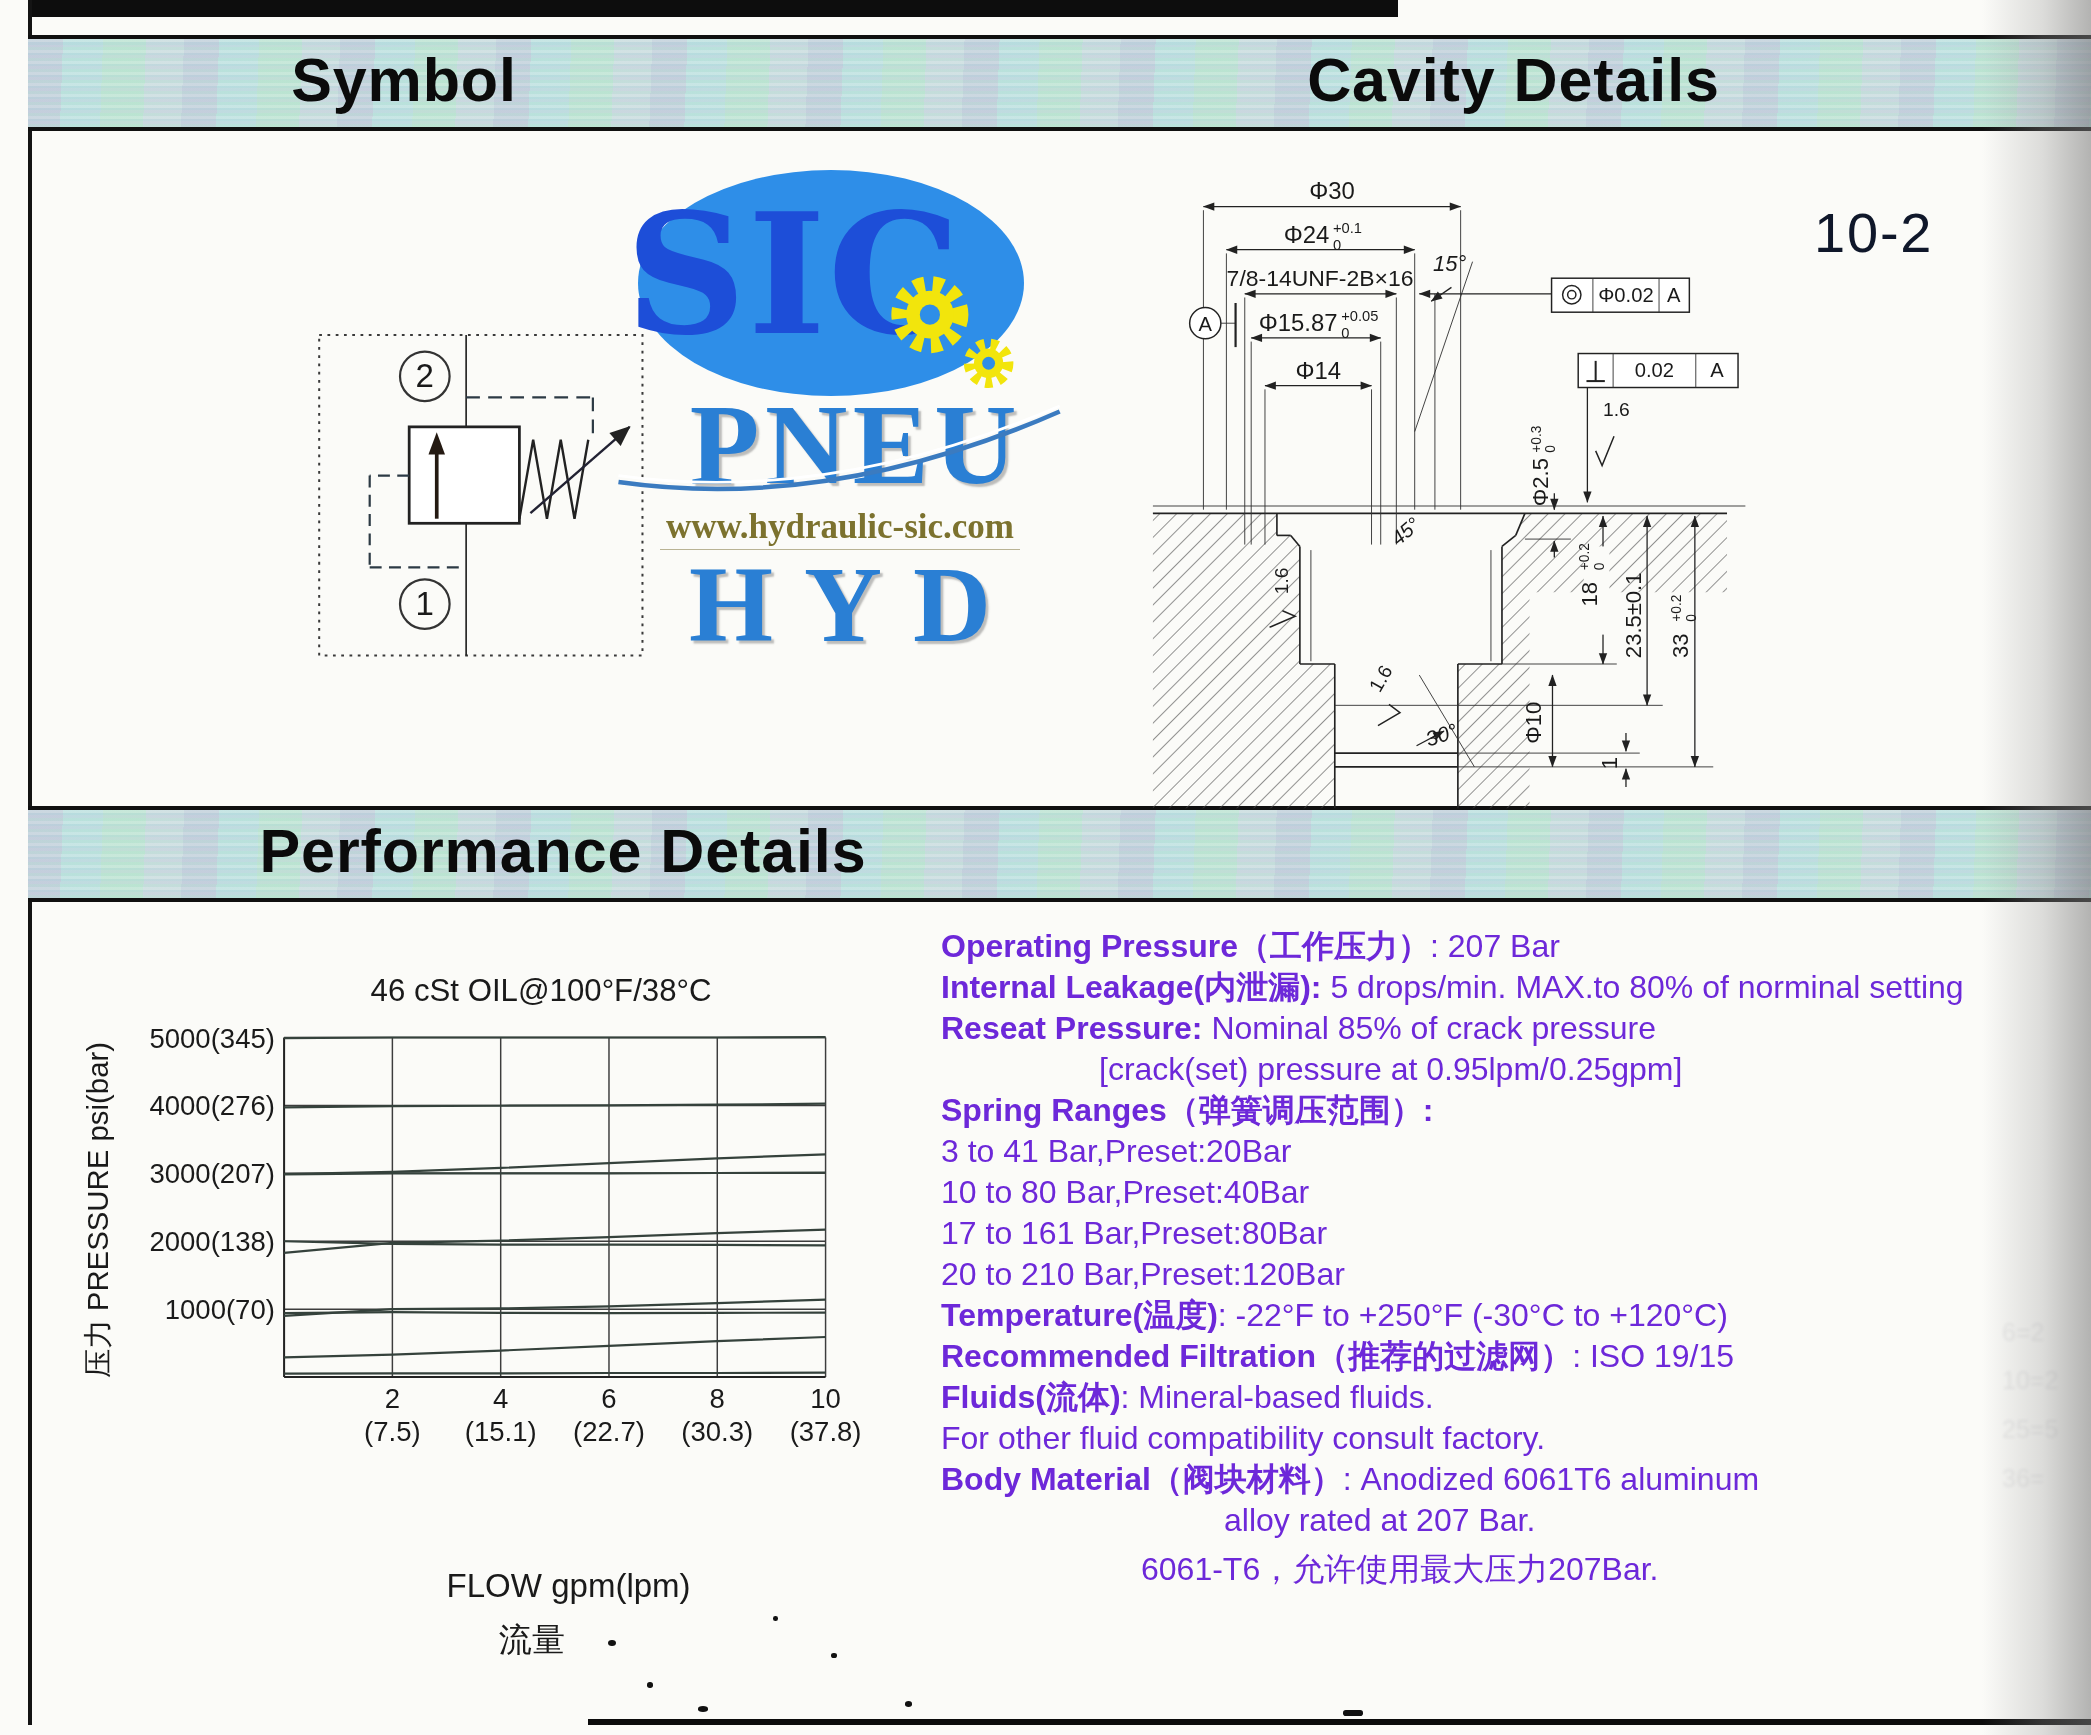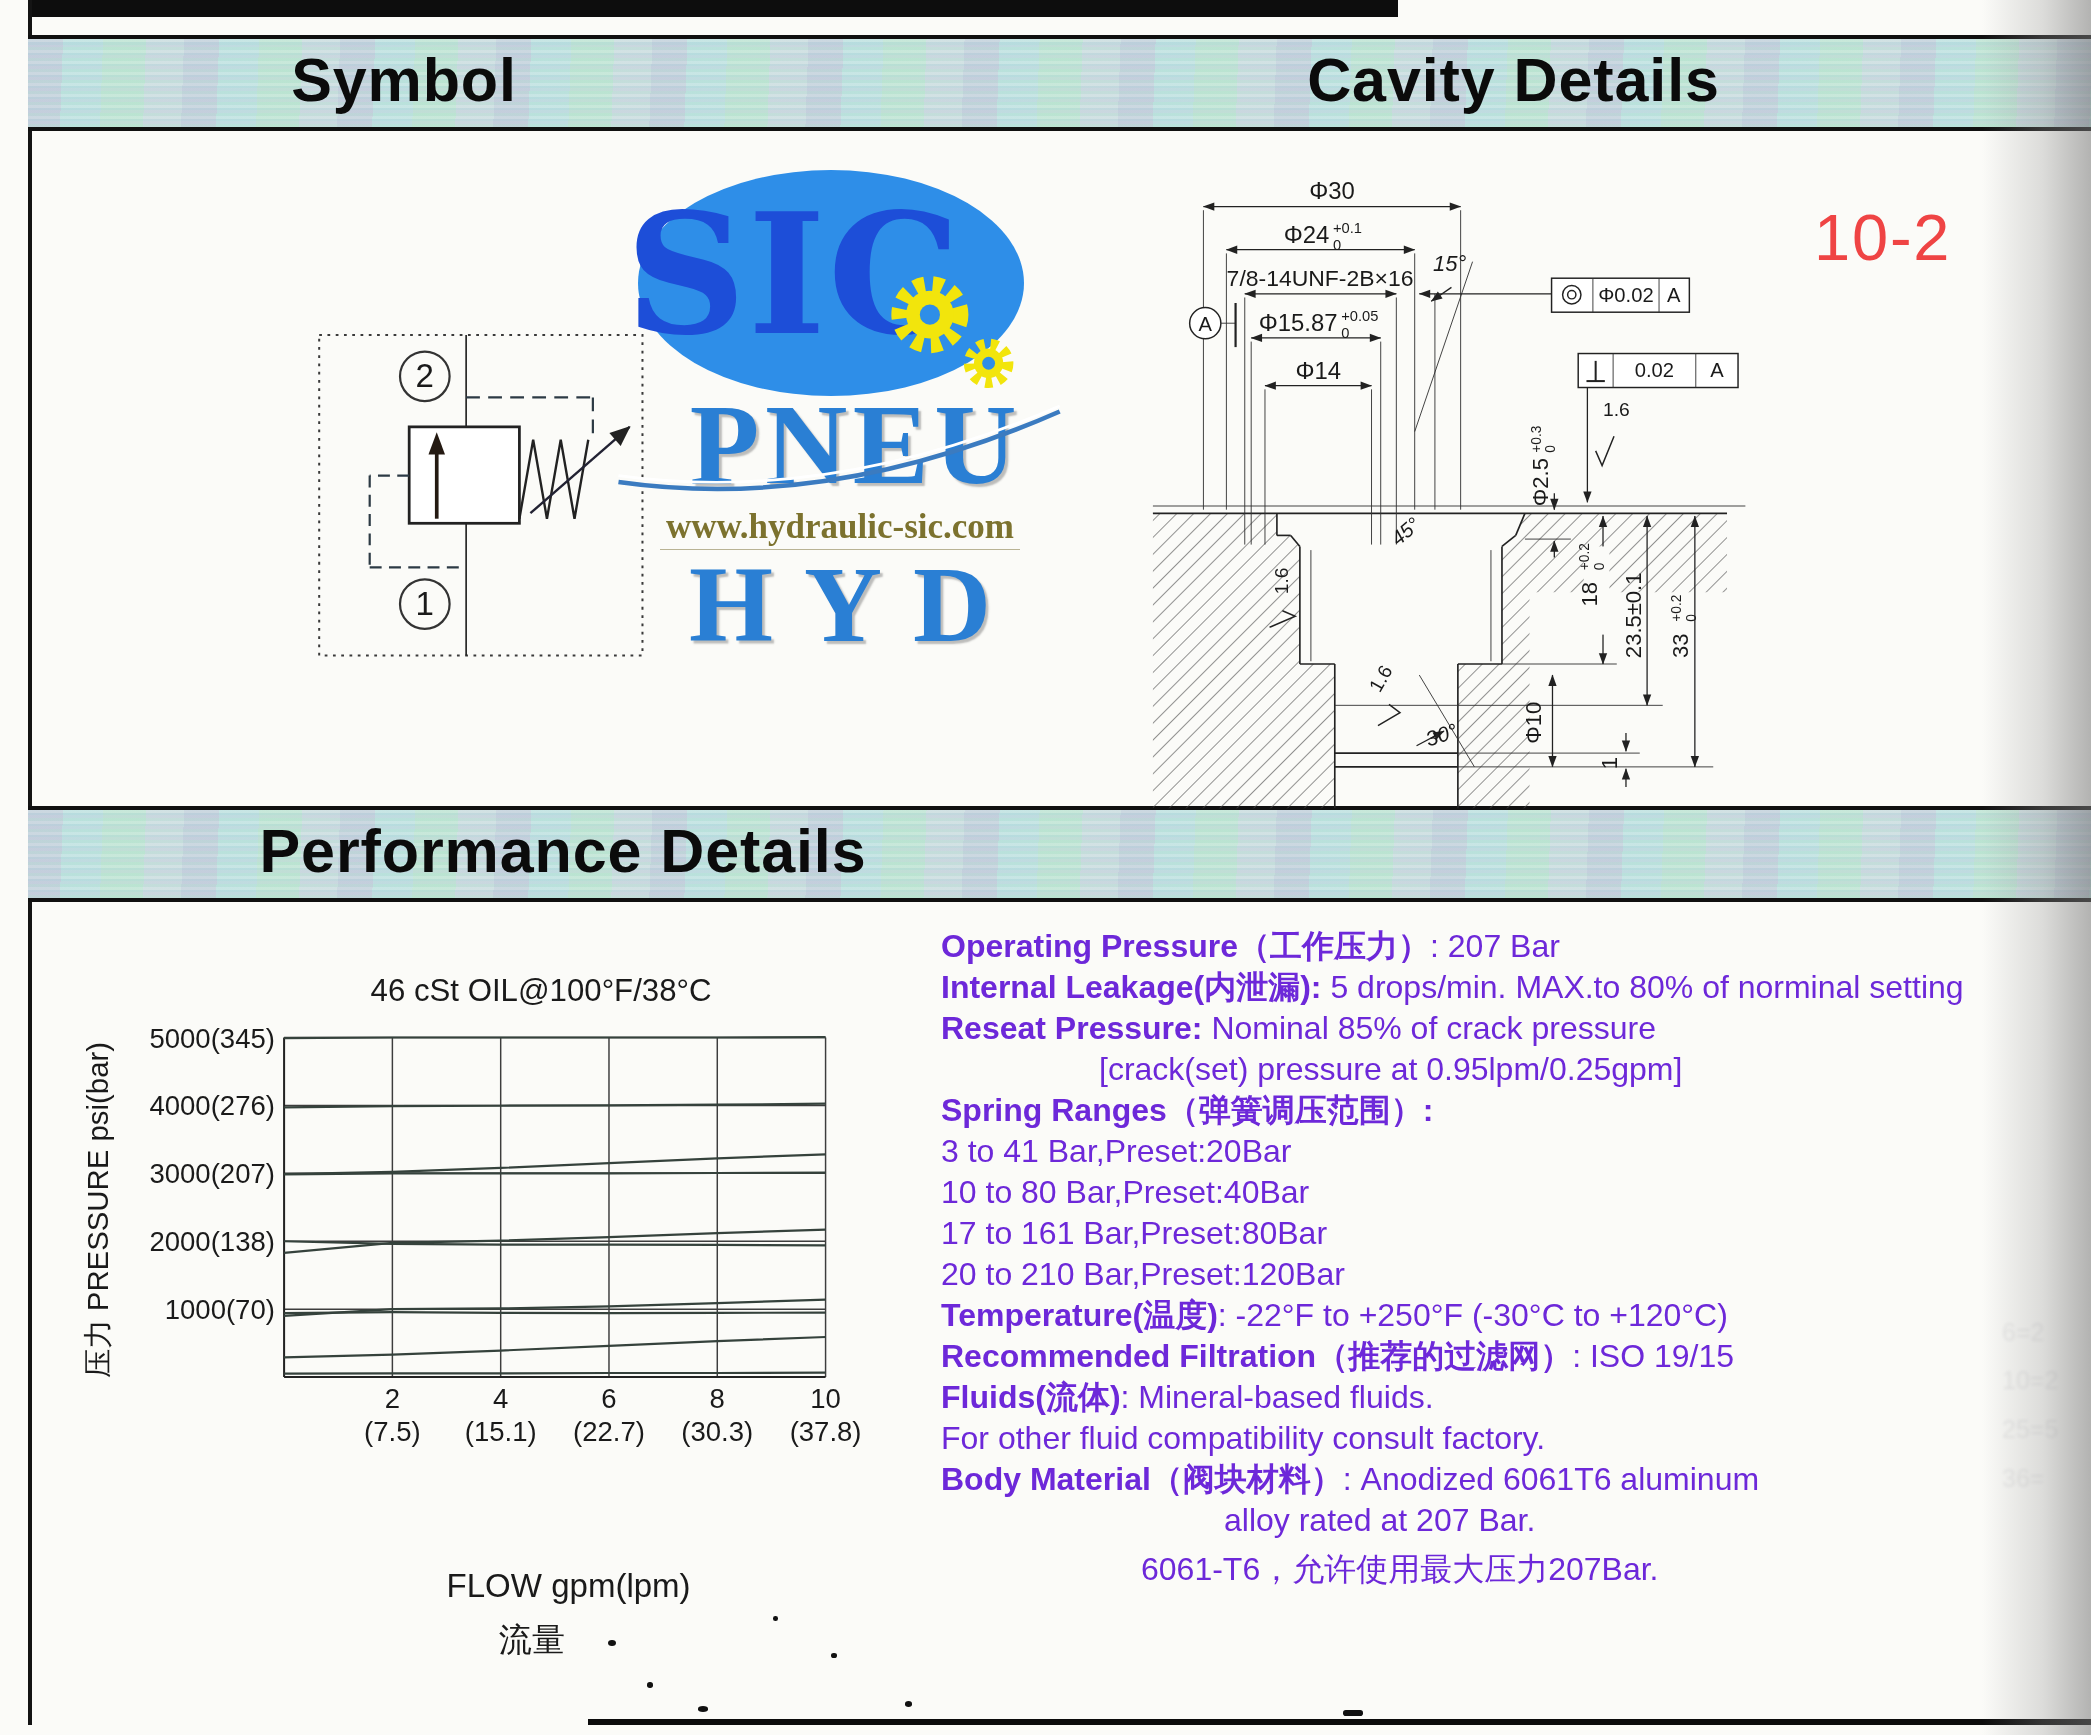--- a/index.html
+++ b/index.html
@@ -29,21 +29,21 @@
     font-weight:bold;font-size:167px;line-height:184px;color:#1d4ed8;letter-spacing:1.8px;}
   .logo .gears{position:absolute;left:272px;top:99px;}
   .logo .pneu{position:absolute;left:16px;top:219px;width:478px;text-align:center;font-family:"Liberation Serif","DejaVu Serif",serif;
     font-weight:bold;font-size:114px;line-height:121px;color:#2a7fd4;letter-spacing:5.5px;text-shadow:2.8px 2.8px 1.8px rgba(110,110,110,.45);}
   .logo .url{position:absolute;left:0;top:342px;width:478px;text-align:center;font-family:"Liberation Serif","DejaVu Serif",serif;
     font-weight:bold;font-size:35px;color:#7c722e;padding-bottom:1.8px;}
   .logo .url span{border-bottom:1.8px solid #b9b394;padding:0 5.5px 2.8px 5.5px;}
   .logo .hyd{position:absolute;left:0;top:378px;width:478px;text-align:center;font-family:"Liberation Serif","DejaVu Serif",serif;
     font-weight:bold;font-size:108px;color:#2a7fd4;letter-spacing:31px;text-indent:31px;text-shadow:2.8px 2.8px 1.8px rgba(110,110,110,.45);}
   
-  .page-num{left:1814px;top:200px;font-size:65px;color:#ef4444;letter-spacing:1.8px;}
+  .page-num{left:1814px;top:200px;font-size:56px;color:#0f172a;letter-spacing:1.8px;}
   
   .tech{left:941px;top:926px;width:1084px;font-size:32px;line-height:41px;color:#6d28d9;}
   .tech .tl{white-space:nowrap;}
   .tech b{font-weight:bold;}
   .tech .ind1{padding-left:158px;}
   .tech .ind2{padding-left:283px;}
   .tech .ind3{padding-left:200px;margin-top:8px;}
   
   svg text{font-family:"Liberation Sans","DejaVu Sans",sans-serif;fill:#1a1a1a;}
   .thin{stroke:#333;stroke-width:1;}

